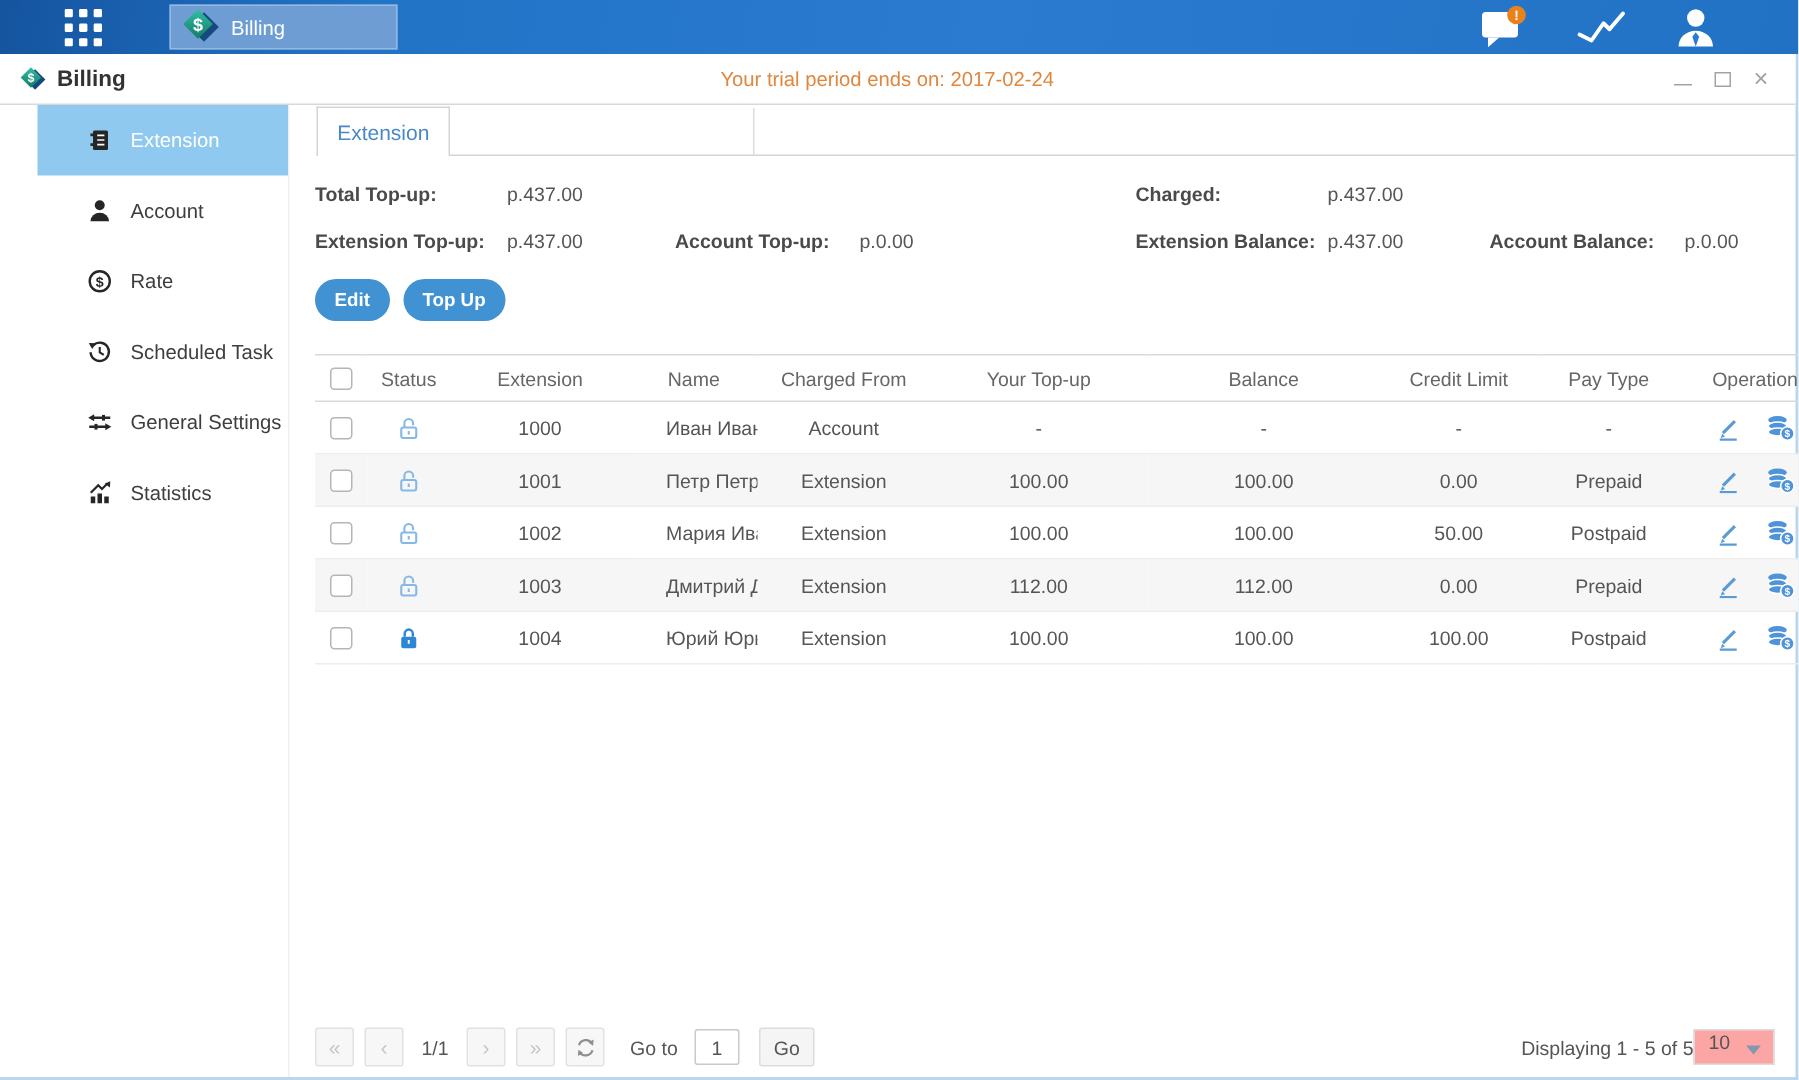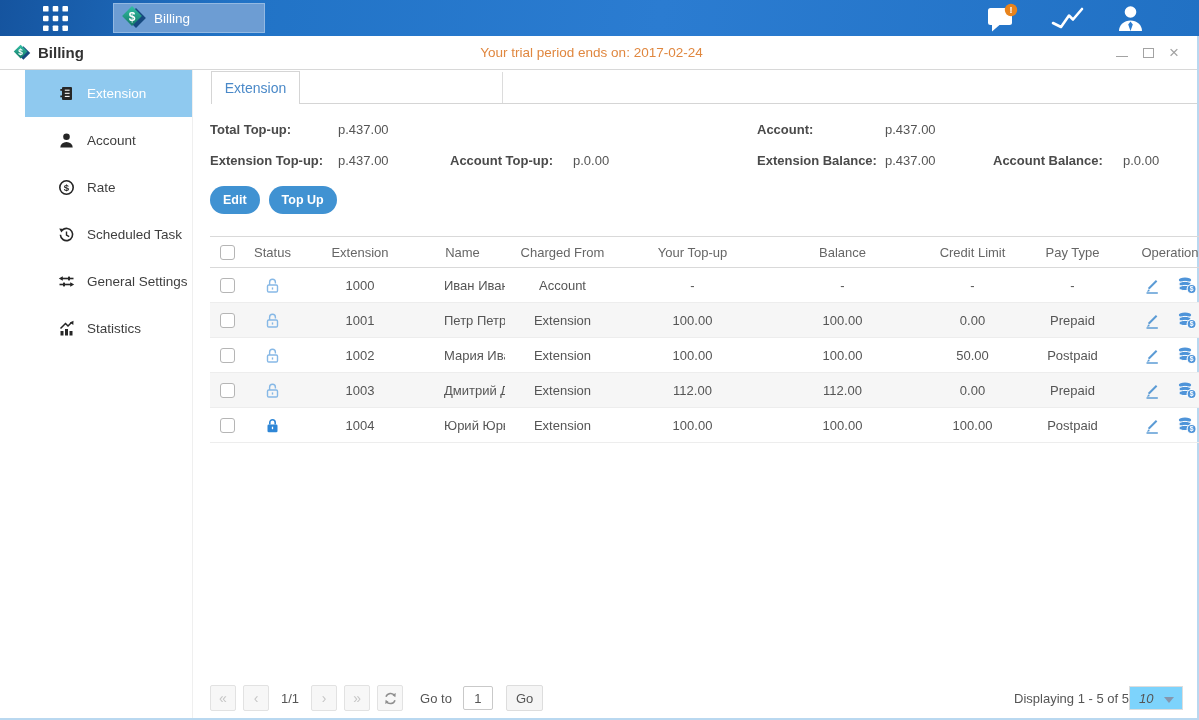--- a/index.html
+++ b/index.html
@@ -71,21 +71,21 @@
 
   
   .footer { margin-top:auto; height:40px; flex:0 0 40px; display:flex; align-items:center; padding:0 14px 0 17px; font-size:13px; color:#555; }
   .pager { display:flex; align-items:center; gap:7px; }
   .pg-btn { width:26px; height:26px; background:#f7f7f7; border:1px solid #e2e2e2; border-radius:2px; display:flex; align-items:center; justify-content:center; color:#c6c6c6; font-size:14px; cursor:pointer; }
   .page-label { margin:0 5px; color:#555; }
   .goto-label { margin:0 4px 0 10px; }
   .goto-input { width:30px; height:24px; border:1px solid #c9c9c9; border-radius:2px; text-align:center; font-size:13px; color:#555; font-family:inherit; padding:0; }
   .go-btn { height:26px; padding:0 9px; background:#f5f5f5; border:1px solid #ddd; border-radius:2px; color:#555; font-size:13px; font-family:inherit; cursor:pointer; margin-left:6px; }
   .display-info { margin-left:auto; display:flex; align-items:center; }
-  .page-size { width:54px; height:24px; border:1px solid #ddd; background:#7dd3fc; display:flex; align-items:center; padding-left:9px; position:relative; cursor:pointer;font-style:italic; }
+  .page-size { width:54px; height:24px; border:1px solid #ddd; background:#fca5a5; display:flex; align-items:flex-start; padding-left:9px; position:relative; cursor:pointer; }
   .page-size .caret { position:absolute; right:8px; top:10px; width:0; height:0; border-left:5px solid transparent; border-right:5px solid transparent; border-top:6px solid #8696ad; }
 </style>
 </head>
 <body>
 
 <div class="window">
 
   <div class="topbar">
     <div class="apps-btn">
       <svg width="25" height="25" viewBox="0 0 27 27">
@@ -252,21 +252,21 @@
             </div>
             <div class="sum-row">
               <span class="sum-label w128">Extension Top-up:</span>
               <span class="sum-value w112">p.437.00</span>
               <span class="sum-label w123">Account Top-up:</span>
               <span class="sum-value">p.0.00</span>
             </div>
           </div>
           <div class="sum-col right">
             <div class="sum-row">
-              <span class="sum-label w128">Account:</span>
+              <span class="sum-label w128">Charged:</span>
               <span class="sum-value">p.437.00</span>
             </div>
             <div class="sum-row">
               <span class="sum-label w128">Extension Balance:</span>
               <span class="sum-value w108">p.437.00</span>
               <span class="sum-label w130">Account Balance:</span>
               <span class="sum-value">p.0.00</span>
             </div>
           </div>
         </div>

